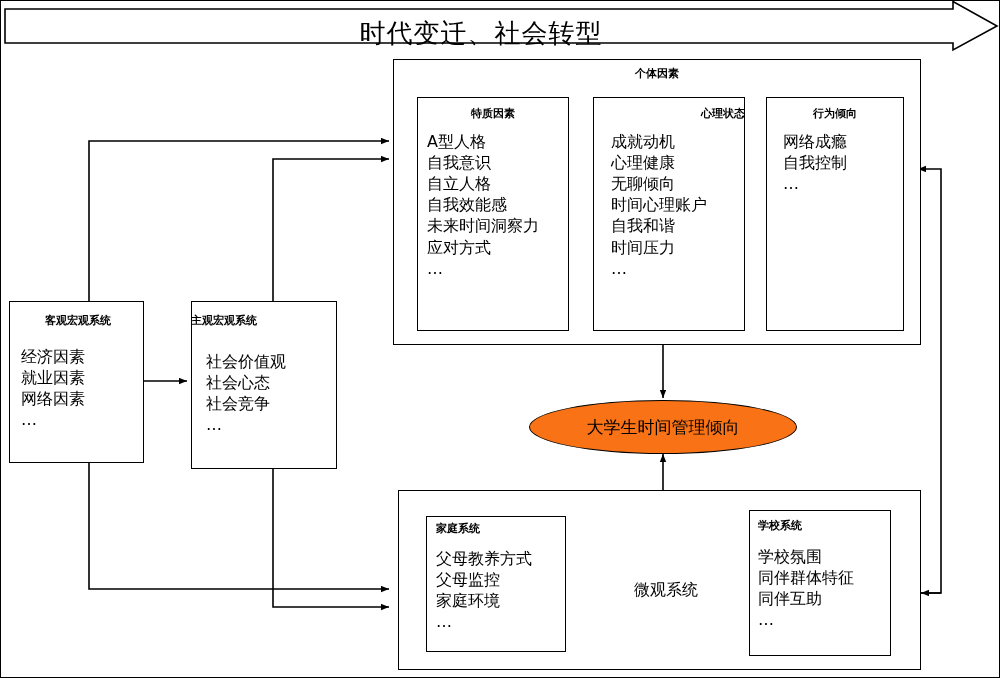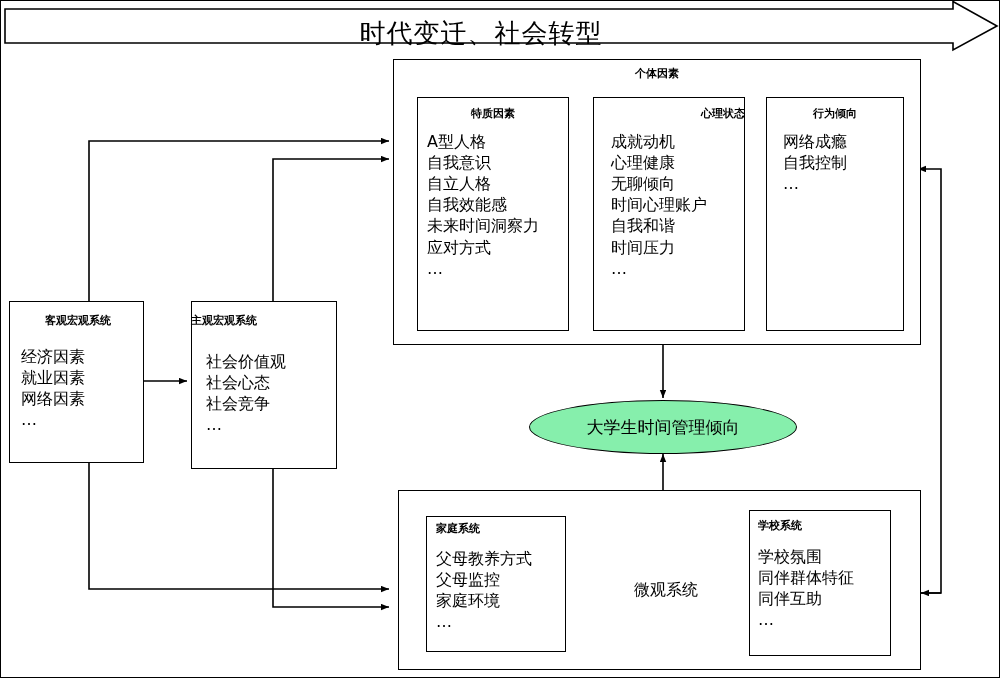--- a/index.html
+++ b/index.html
@@ -33,21 +33,21 @@
   .item-list {
     font-size: 16px;
     line-height: 1.32;
   }
   .center-text {
     text-align: center;
   }
   .ellipse {
     border: 1.5px solid #000;
     border-radius: 50%;
-    background: #86efac;
+    background: #f97316;
     display: flex;
     align-items: center;
     justify-content: center;
     font-size: 17px;
   }
   svg.overlay {
     position: absolute;
     left: 0; top: 0;
     width: 1000px;
     height: 678px;

